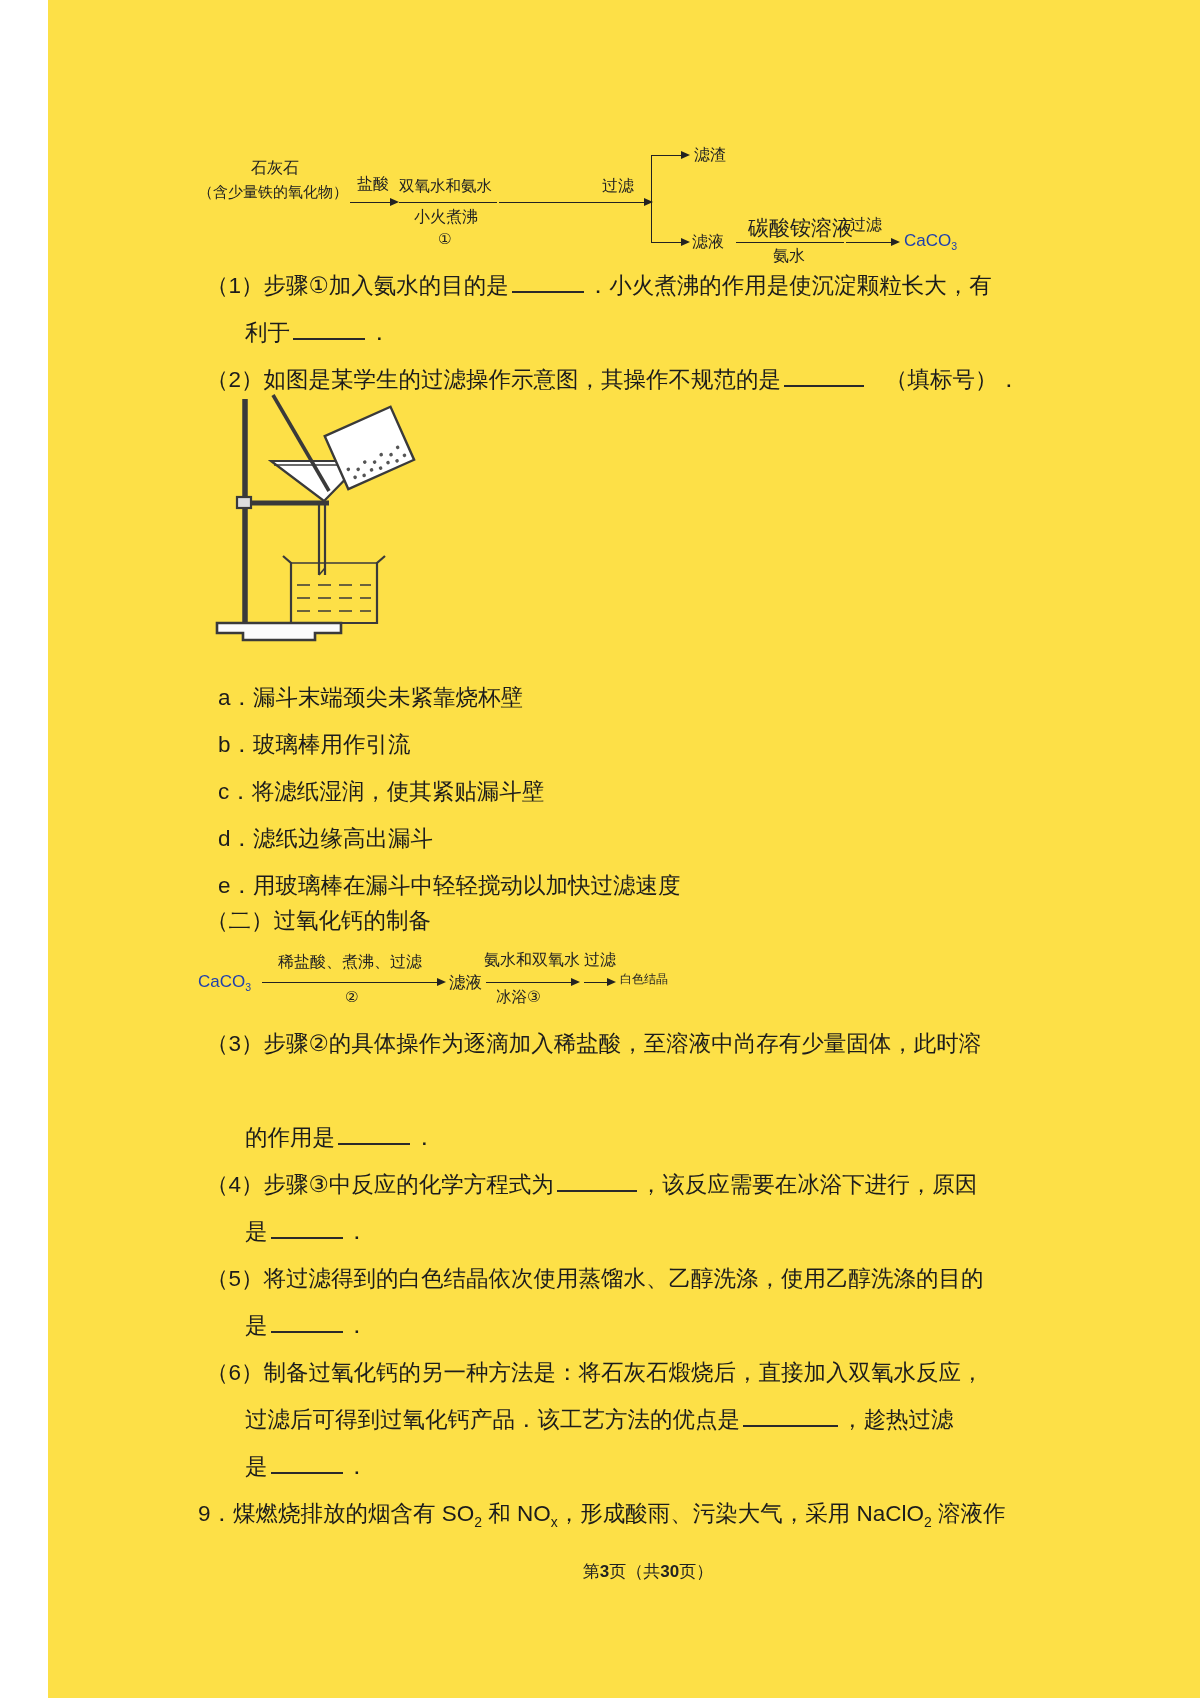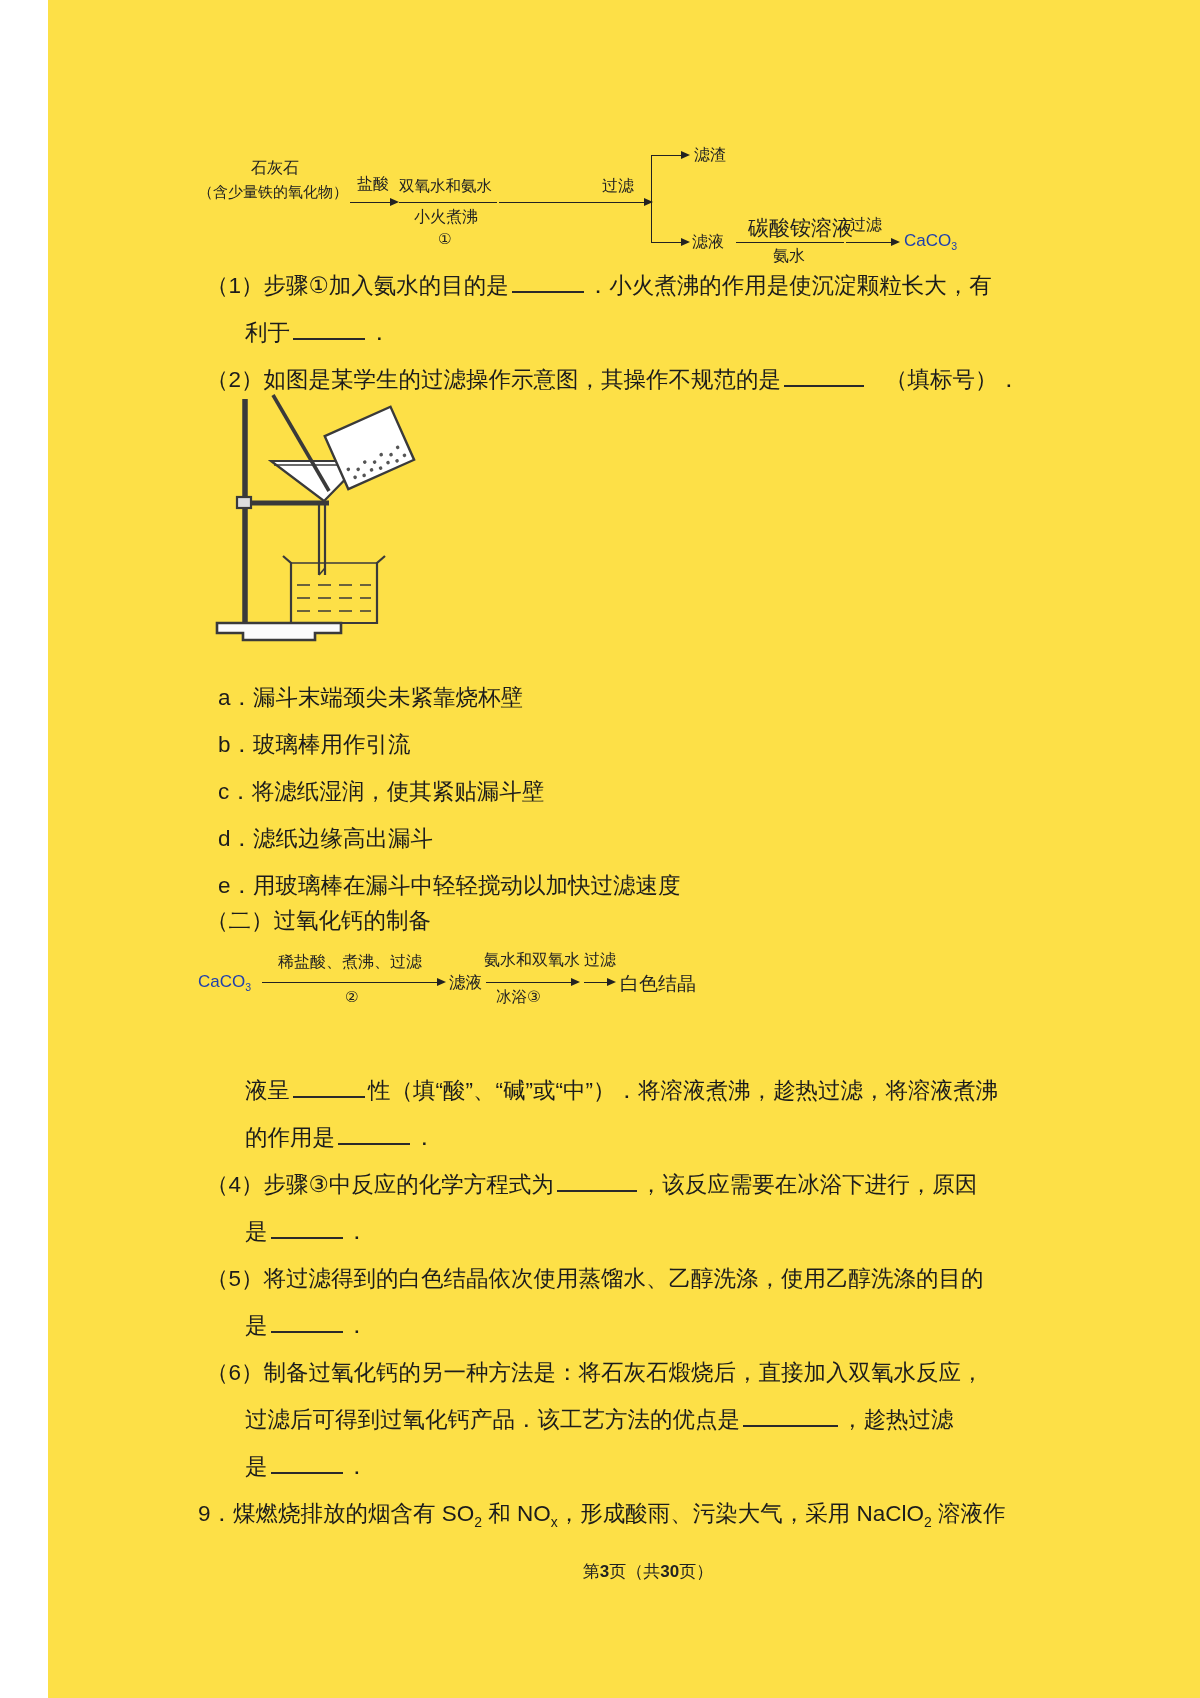--- a/index.html
+++ b/index.html
@@ -130,24 +130,24 @@
 
     <span class="fcl" style="left:251px;top:30px;font-size:16.5px">滤液</span>
 
     <span class="fcl" style="left:286px;top:8px">氨水和双氧水</span>
     <div class="fc-line fc-arrow" style="left:288px;top:39px;width:92px"></div>
     <span class="fcl" style="left:298px;top:45px;font-size:15.5px">冰浴③</span>
 
     <span class="fcl" style="left:386px;top:8px">过滤</span>
     <div class="fc-line fc-arrow" style="left:386px;top:39px;width:30px"></div>
 
-    <span class="fcl" style="left:422px;top:30px;font-size:19px">白色结晶</span>
+    <span class="fcl" style="left:422px;top:30px;font-size:12px">白色结晶</span>
   </div>
 
-  <div class="line" style="left:197px;top:1067px"><span>液呈</span><span class="blank"></span><span>性（填“酸”、“碱”或“中”）．将溶液煮沸，趁热过滤，将溶液煮沸</span></div>
+  <div class="line" style="left:158px;top:1020px"><span>（3）步骤②的具体操作为逐滴加入稀盐酸，至溶液中尚存有少量固体，此时溶</span></div>
   <div class="line" style="left:197px;top:1114px"><span>的作用是</span><span class="blank"></span><span>．</span></div>
 
   <div class="line" style="left:158px;top:1161px"><span>（4）步骤③中反应的化学方程式为</span><span class="blank w80"></span><span>，该反应需要在冰浴下进行，原因</span></div>
   <div class="line" style="left:197px;top:1208px"><span>是</span><span class="blank"></span><span>．</span></div>
 
   <div class="line" style="left:158px;top:1255px"><span>（5）将过滤得到的白色结晶依次使用蒸馏水、乙醇洗涤，使用乙醇洗涤的目的</span></div>
   <div class="line" style="left:197px;top:1302px"><span>是</span><span class="blank"></span><span>．</span></div>
 
   <div class="line" style="left:158px;top:1349px"><span>（6）制备过氧化钙的另一种方法是：将石灰石煅烧后，直接加入双氧水反应，</span></div>
   <div class="line" style="left:197px;top:1396px"><span>过滤后可得到过氧化钙产品．该工艺方法的优点是</span><span class="blank w95"></span><span>，趁热过滤</span></div>

